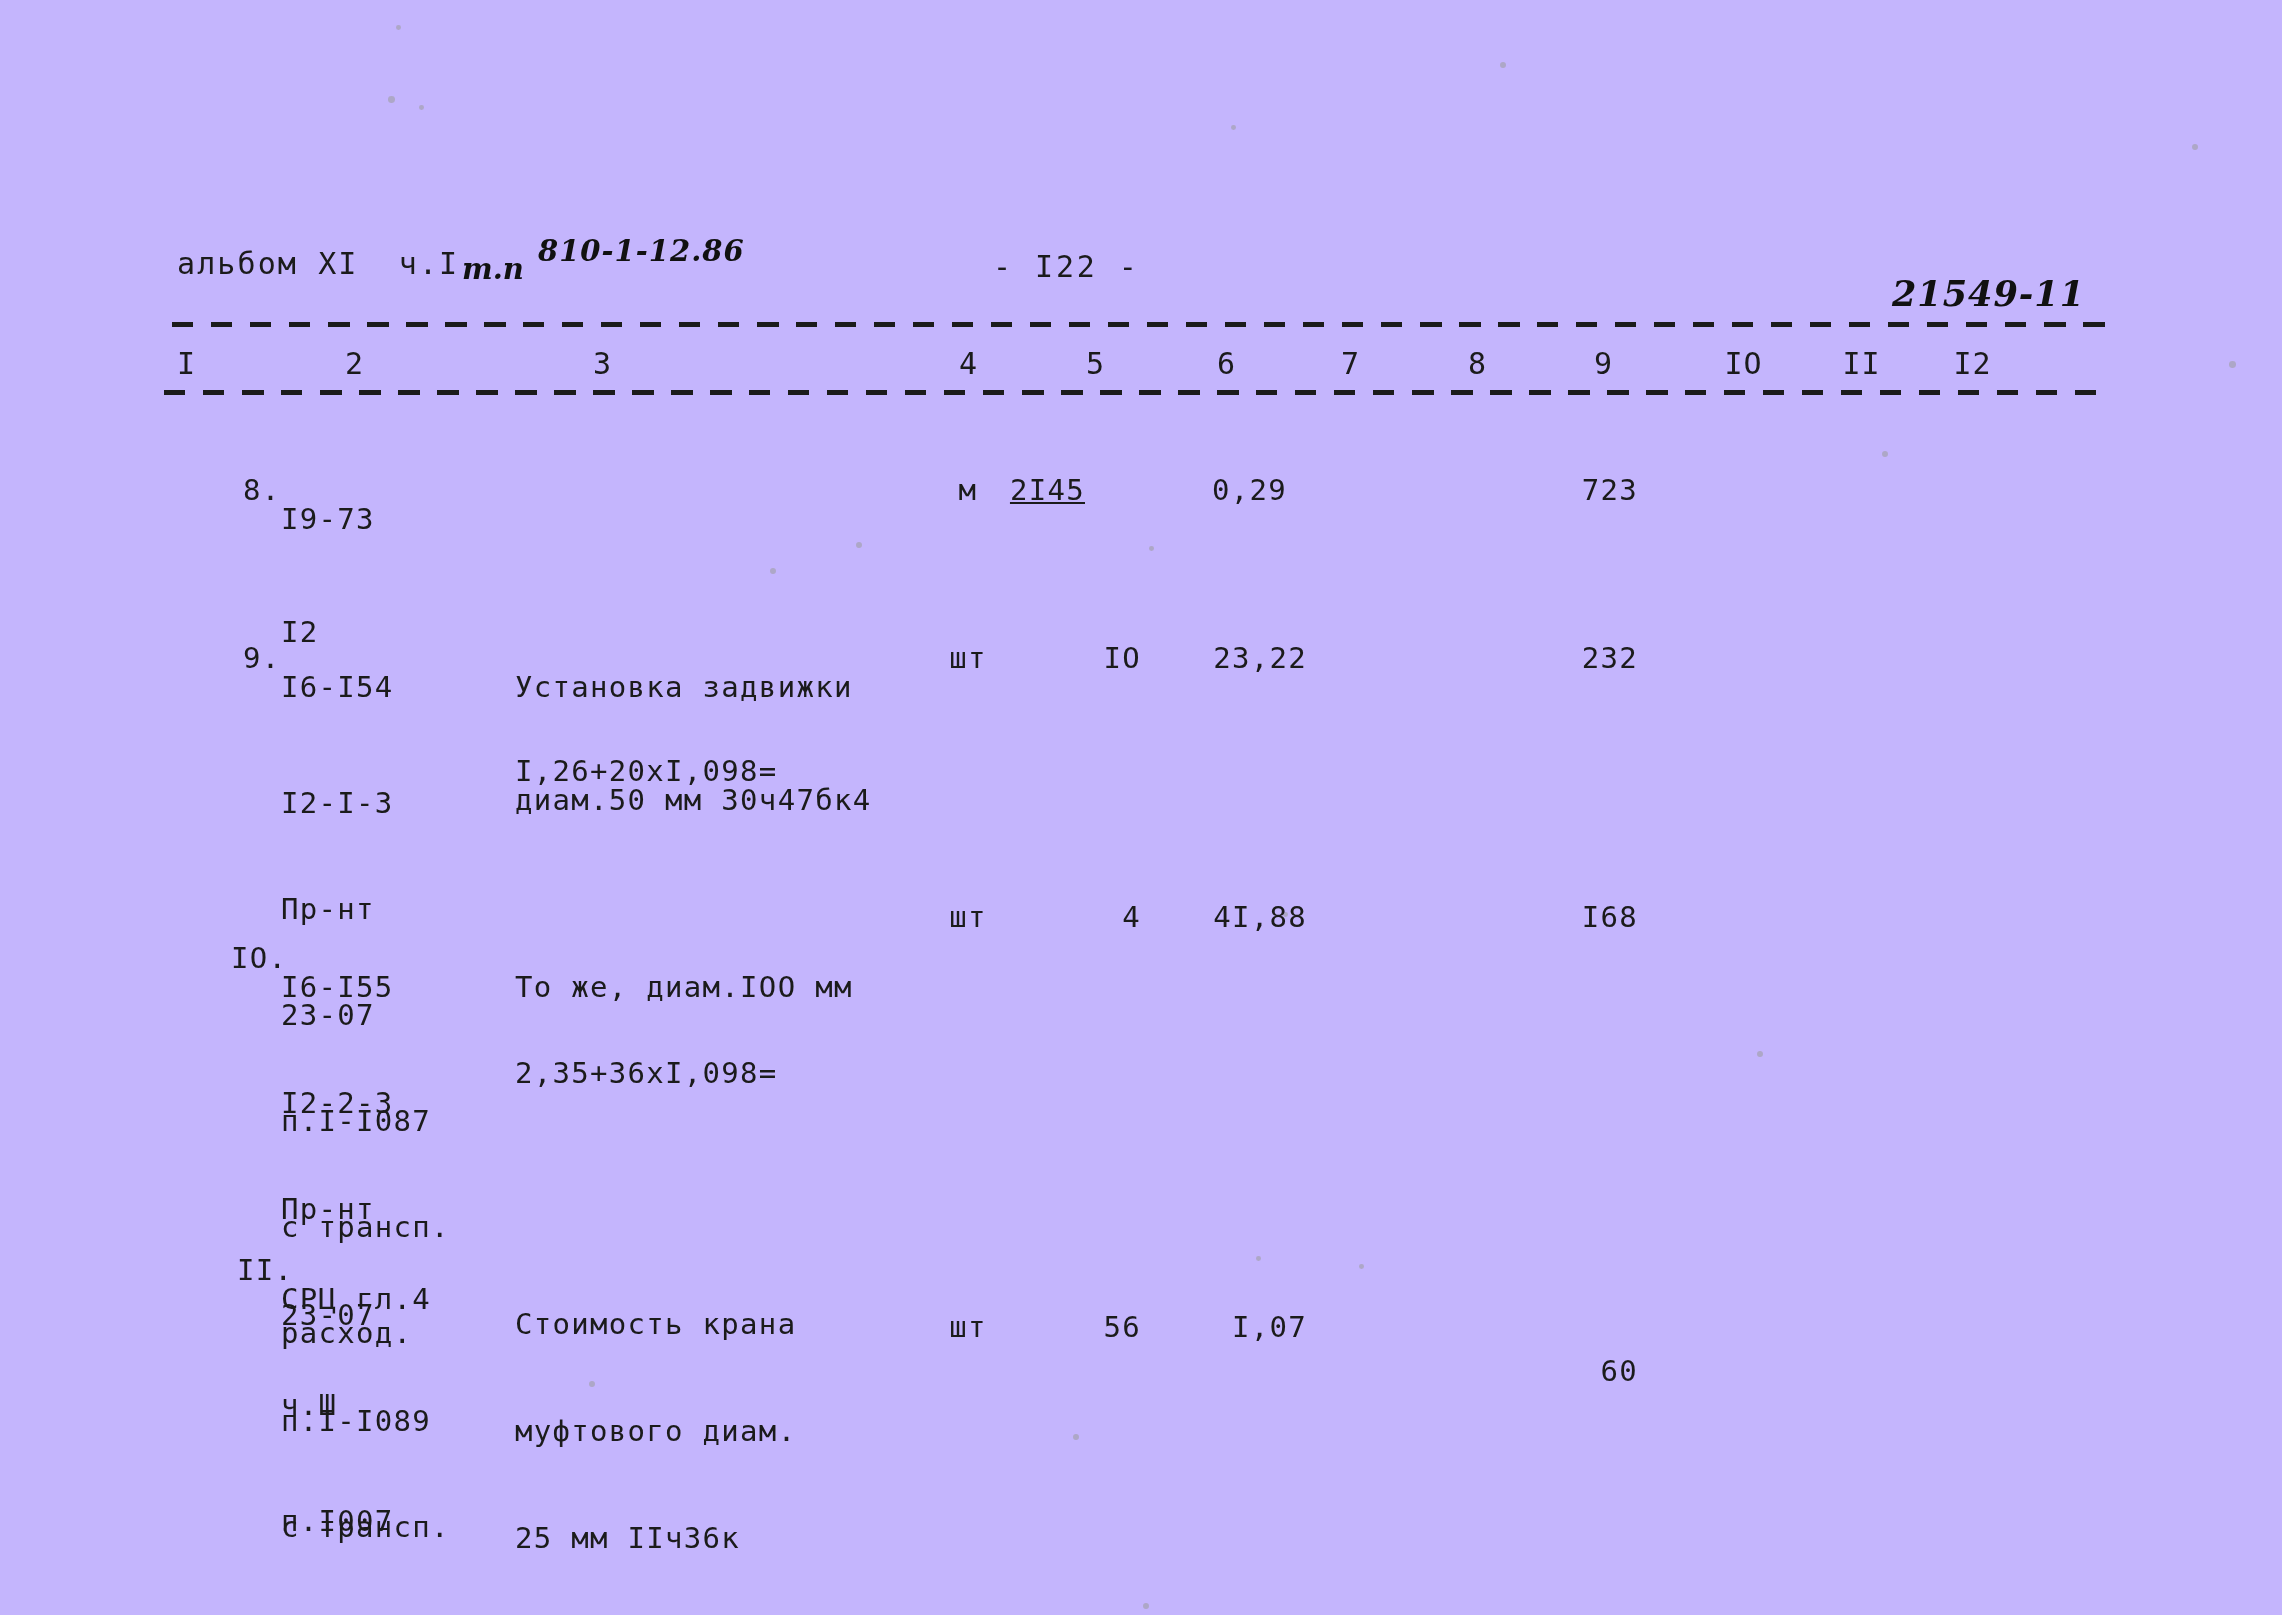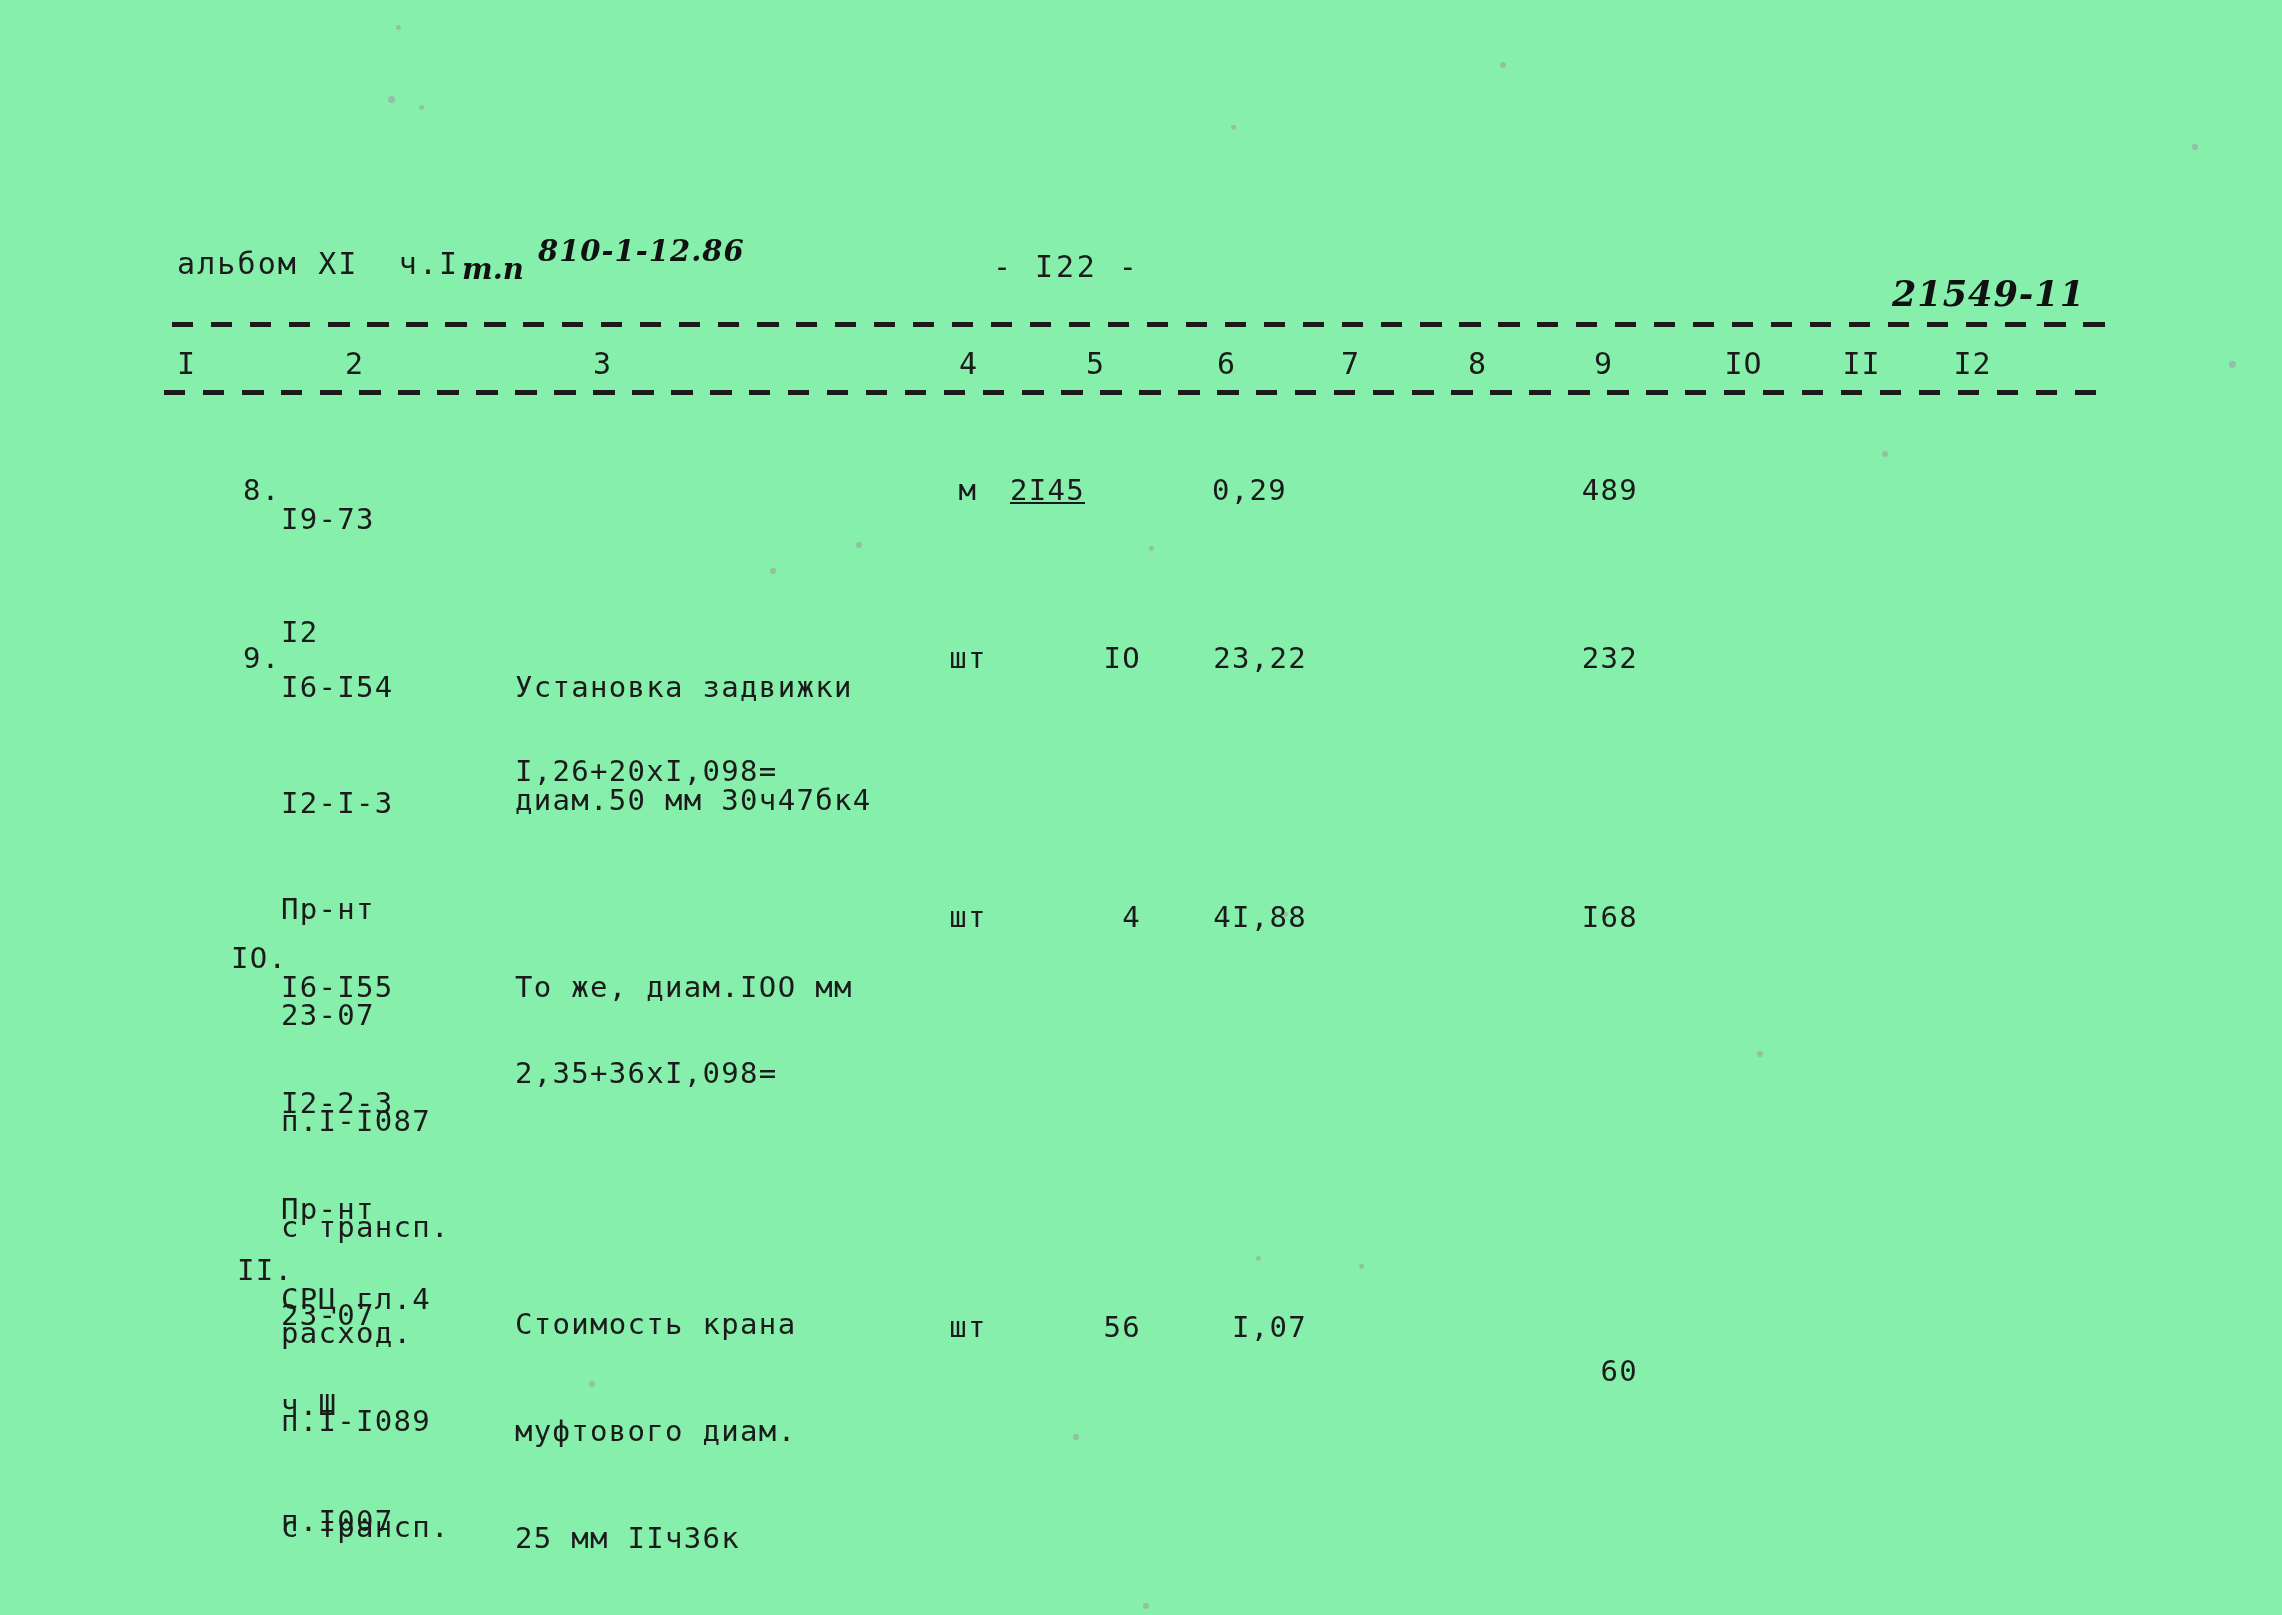--- a/index.html
+++ b/index.html
@@ -4,21 +4,21 @@
 <style>
   html, body {
     margin: 0;
     padding: 0;
     background: #ffffff;
   }
   #page {
     position: relative;
     width: 2282px;
     height: 1616px;
-    background: #86efac;
+    background: #c4b5fd;
     overflow: hidden;
     font-family: "DejaVu Sans Mono", "Liberation Mono", monospace;
     color: #1b1b1b;
   }
 
   
   .speck {
     position: absolute;
     background: #9a9a9a;
     border-radius: 50%;
@@ -133,21 +133,21 @@
   <div class="cell" style="left:168px;top:429px;">
     <span>8.</span>
   </div>
   <div class="cell tight" style="left:281px;top:429px;">
     <div>I9-73</div>
     <div style="margin-top:4.9px;">I2</div>
   </div>
   <div class="cell ctr" style="left:936px;top:470px;width:64px;">м</div>
   <div class="cell num" style="left:968px;top:470px;width:117px;text-decoration:underline;">2I45</div>
   <div class="cell num" style="left:1170px;top:470px;width:117px;">0,29</div>
-  <div class="cell num" style="left:1531px;top:470px;width:107px;">489</div>
+  <div class="cell num" style="left:1531px;top:470px;width:107px;">723</div>
 
   <div class="cell" style="left:168px;top:597px;">
     <span>9.</span>
   </div>
   <div class="cell tight" style="left:281px;top:597px;">
     <div>I6-I54</div>
     <div style="margin-top:7.8px;">I2-I-3</div>
     <div style="margin-top:-2px;">Пр-нт</div>
     <div style="margin-top:-2px;">23-07</div>
     <div style="margin-top:-2px;">п.I-I087</div>

